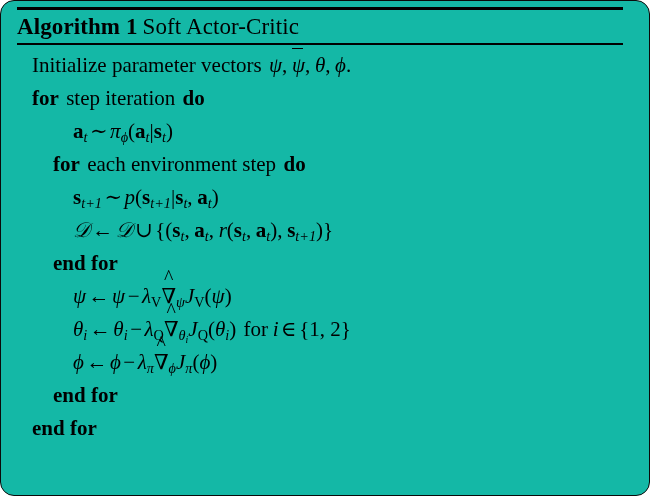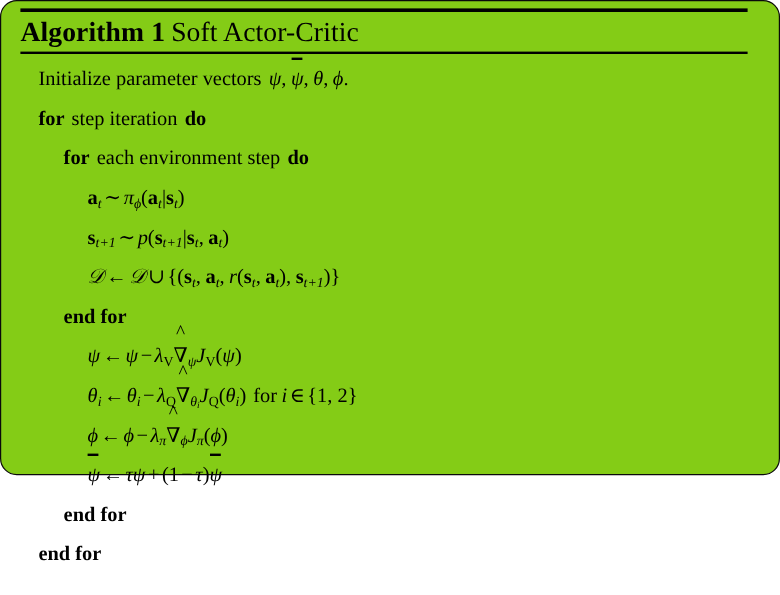--- a/index.html
+++ b/index.html
@@ -14,22 +14,22 @@
     font-family: "Liberation Serif", "DejaVu Serif", serif;
     color: #000000;
   }
 
   
   #page-card {
     position: absolute;
     left: 0px;
     top: 0px;
     width: 650px;
-    height: 396px;
-    background: #84cc16;
+    height: 496px;
+    background: #14b8a6;
     border: 1px solid #0a0a0a;
     border-radius: 14px;
     box-sizing: border-box;
   }
 
   #algorithm-float {
     position: absolute;
     left: 16px;
     top: 6px;
     width: 606px;
@@ -58,21 +58,21 @@
   }
   #algorithm-title .kw {
     font-weight: bold;
   }
 
   #algorithm-body {
     padding-top: 4px;
   }
 
   .alg-line {
-    font-size: 17px;
+    font-size: 21px;
     line-height: 33px;
     height: 33px;
     white-space: nowrap;
   }
   .ind-1 { padding-left: 15px; }
   .ind-2 { padding-left: 36px; }
   .ind-3 { padding-left: 56px; }
 
   .kw { font-weight: bold; }
 
@@ -153,38 +153,37 @@
     <div id="algorithm-title"><span class="kw">Algorithm 1</span><span class="sp"></span><span>Soft Actor-Critic</span></div>
 
     <div class="rule-thin"></div>
 
     <div id="algorithm-body">
 
       <div class="alg-line ind-1"><span>Initialize parameter vectors</span><span class="spw"></span><span class="math">ψ</span><span class="roman">,</span><span class="sp"></span><span class="math overbar">ψ</span><span class="roman">,</span><span class="sp"></span><span class="math">θ</span><span class="roman">,</span><span class="sp"></span><span class="math">ϕ</span><span class="roman">.</span></div>
 
       <div class="alg-line ind-1"><span class="kw">for</span><span class="spw"></span><span>step iteration</span><span class="spw"></span><span class="kw">do</span></div>
 
+      <div class="alg-line ind-3"><span class="math"><span class="bvec">a</span><sub>t</sub><span class="op">∼</span><span class="math">π</span><sub><span class="math">ϕ</span></sub><span class="paren">(</span><span class="bvec">a</span><sub>t</sub><span class="paren">|</span><span class="bvec">s</span><sub>t</sub><span class="paren">)</span></span></div>
+
       <div class="alg-line ind-2"><span class="kw">for</span><span class="spw"></span><span>each environment step</span><span class="spw"></span><span class="kw">do</span></div>
-
-      <div class="alg-line ind-3"><span class="math"><span class="bvec">a</span><sub>t</sub><span class="op">∼</span><span class="math">π</span><sub><span class="math">ϕ</span></sub><span class="paren">(</span><span class="bvec">a</span><sub>t</sub><span class="paren">|</span><span class="bvec">s</span><sub>t</sub><span class="paren">)</span></span></div>
 
       <div class="alg-line ind-3"><span class="math"><span class="bvec">s</span><sub>t+1</sub><span class="op">∼</span><span class="ital">p</span><span class="paren">(</span><span class="bvec">s</span><sub>t+1</sub><span class="paren">|</span><span class="bvec">s</span><sub>t</sub><span class="roman">,</span><span class="sp"></span><span class="bvec">a</span><sub>t</sub><span class="paren">)</span></span></div>
 
       <div class="alg-line ind-3"><span class="math"><span class="cal">𝒟</span><span class="op">←</span><span class="cal">𝒟</span><span class="op">∪</span><span class="paren">{(</span><span class="bvec">s</span><sub>t</sub><span class="roman">,</span><span class="sp"></span><span class="bvec">a</span><sub>t</sub><span class="roman">,</span><span class="sp"></span><span class="ital">r</span><span class="paren">(</span><span class="bvec">s</span><sub>t</sub><span class="roman">,</span><span class="sp"></span><span class="bvec">a</span><sub>t</sub><span class="paren">)</span><span class="roman">,</span><span class="sp"></span><span class="bvec">s</span><sub>t+1</sub><span class="paren">)}</span></span></div>
 
       <div class="alg-line ind-2"><span class="kw">end for</span></div>
 
 
       <div class="alg-line ind-3"><span class="math"><span class="math">ψ</span><span class="op">←</span><span class="math">ψ</span><span class="op">−</span><span class="math">λ</span><sub><span class="mathup">V</span></sub><span class="hatted opnb">∇</span><sub><span class="math">ψ</span></sub><span class="ital">J</span><sub><span class="mathup">V</span></sub><span class="paren">(</span><span class="math">ψ</span><span class="paren">)</span></span></div>
 
       <div class="alg-line ind-3"><span class="math"><span class="math">θ</span><sub>i</sub><span class="op">←</span><span class="math">θ</span><sub>i</sub><span class="op">−</span><span class="math">λ</span><sub><span class="mathup">Q</span></sub><span class="hatted opnb">∇</span><sub><span class="math">θ</span><sub>i</sub></sub><span class="ital">J</span><sub><span class="mathup">Q</span></sub><span class="paren">(</span><span class="math">θ</span><sub>i</sub><span class="paren">)</span></span><span class="spw"></span><span class="roman">for</span><span class="sp"></span><span class="math">i</span><span class="op">∈</span><span class="roman">{1, 2}</span></div>
 
       <div class="alg-line ind-3"><span class="math"><span class="math">ϕ</span><span class="op">←</span><span class="math">ϕ</span><span class="op">−</span><span class="math">λ</span><sub><span class="math">π</span></sub><span class="hatted opnb">∇</span><sub><span class="math">ϕ</span></sub><span class="ital">J</span><sub><span class="math">π</span></sub><span class="paren">(</span><span class="math">ϕ</span><span class="paren">)</span></span></div>
 
-      <div class="alg-line ind-3"><span class="math"><span class="math overbar">ψ</span><span class="op">←</span><span class="math">τ</span><span class="math">ψ</span><span class="op">+</span><span class="paren">(</span><span class="roman">1</span><span class="op">−</span><span class="math">τ</span><span class="paren">)</span><span class="math overbar">ψ</span></span></div>
 
       <div class="alg-line ind-2"><span class="kw">end for</span></div>
 
       <div class="alg-line ind-1"><span class="kw">end for</span></div>
 
     </div>
 
   </div>
 
 </div>

